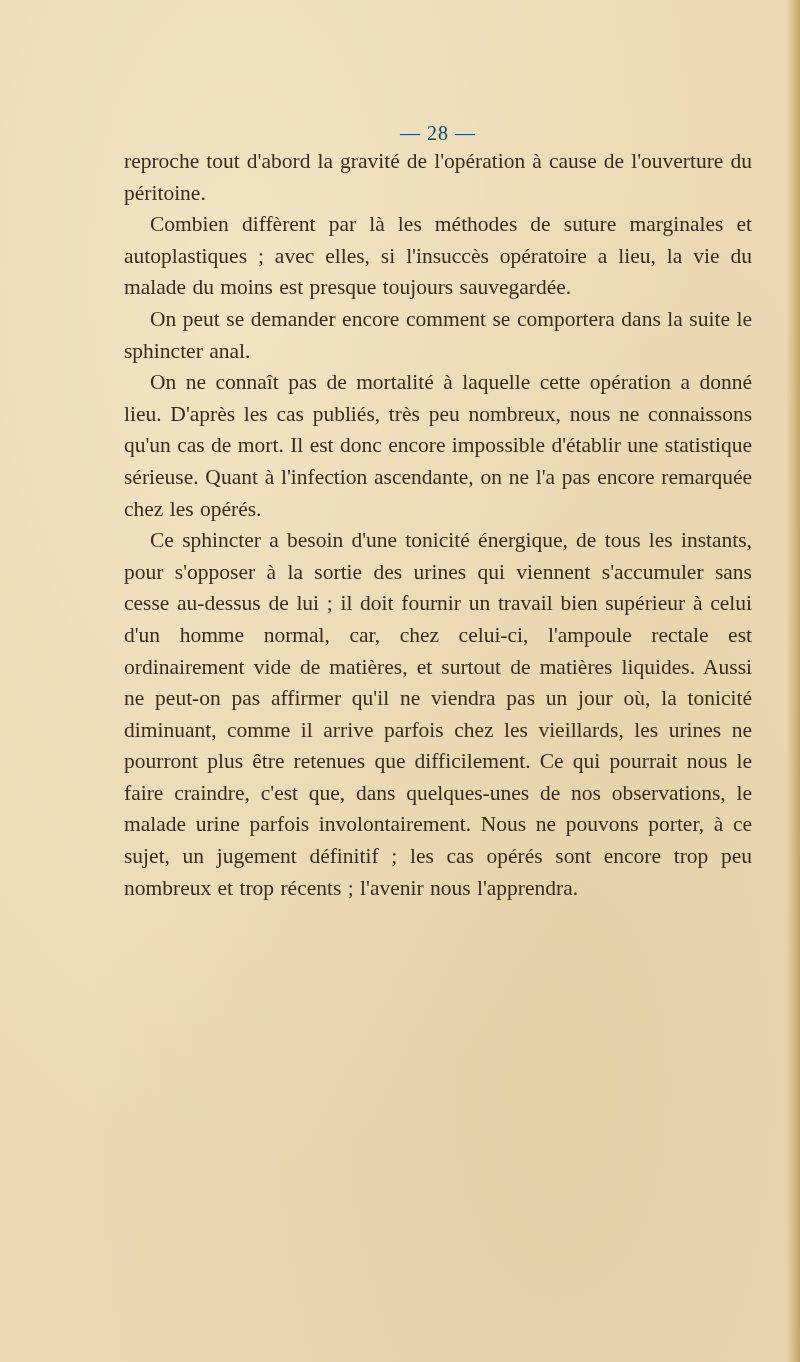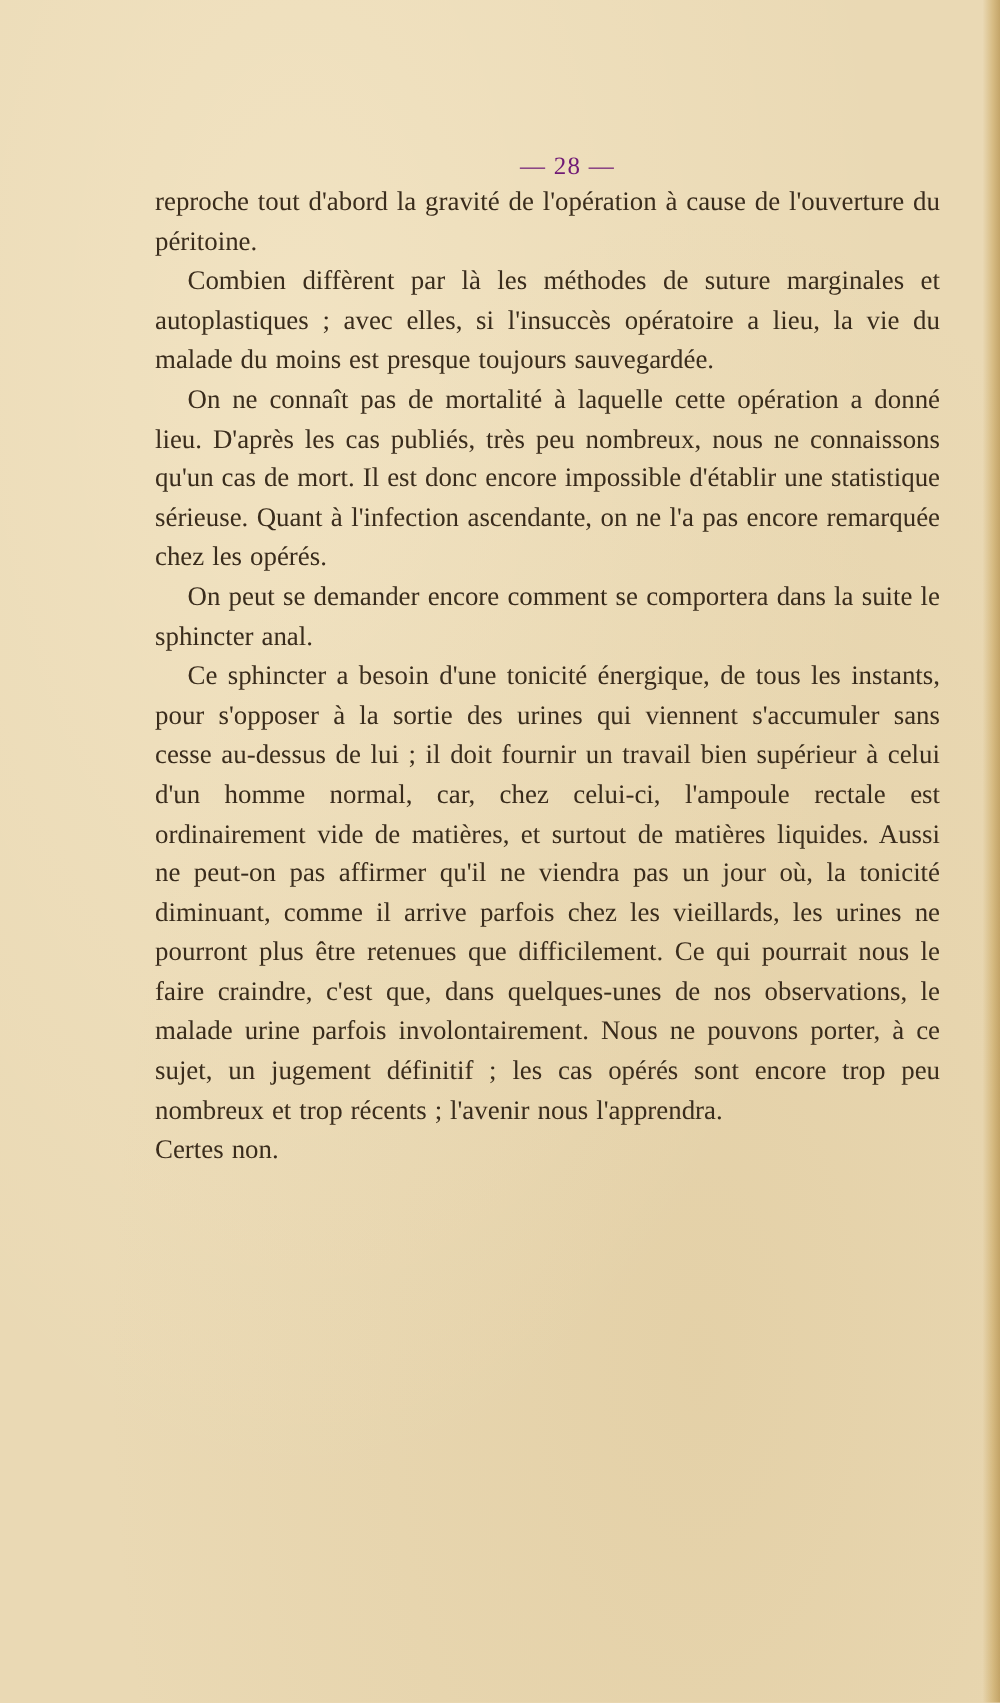--- a/index.html
+++ b/index.html
@@ -28,26 +28,26 @@
     }
     .page {
       position: absolute;
       left: 124px;
       top: 0;
       width: 628px;
     }
     .page-number {
       position: absolute;
       top: 122px;
-      left: 16px;
+      left: 0;
       width: 628px;
       text-align: center;
       font-size: 20px;
       letter-spacing: 1px;
-      color: #701a75;
+      color: #0c4a6e;
     }
     .text-block {
       position: absolute;
       top: 146px;
       left: 0;
       width: 628px;
       font-size: 21.5px;
       line-height: 31.6px;
       text-align: justify;
       word-spacing: 1px;
@@ -67,18 +67,17 @@
 <body>
 
 <div class="page-edge"></div>
 
 <div class="page">
   <div class="page-number">— 28 —</div>
 
   <div class="text-block">
     <p class="para continuation">reproche tout d'abord la gravité de l'opération à cause de l'ouverture du péritoine.</p>
     <p class="para indent">Combien diffèrent par là les méthodes de suture marginales et autoplastiques ; avec elles, si l'insuccès opératoire a lieu, la vie du malade du moins est presque toujours sauvegardée.</p>
+    <p class="para indent">On peut se demander encore comment se comportera dans la suite le sphincter anal.</p>
     <p class="para indent">On ne connaît pas de mortalité à laquelle cette opération a donné lieu. D'après les cas publiés, très peu nombreux, nous ne connaissons qu'un cas de mort. Il est donc encore impossible d'établir une statistique sérieuse. Quant à l'infection ascendante, on ne l'a pas encore remarquée chez les opérés.</p>
-    <p class="para indent">On peut se demander encore comment se comportera dans la suite le sphincter anal.</p>
     <p class="para indent">Ce sphincter a besoin d'une tonicité énergique, de tous les instants, pour s'opposer à la sortie des urines qui viennent s'accumuler sans cesse au-dessus de lui ; il doit fournir un travail bien supérieur à celui d'un homme normal, car, chez celui-ci, l'ampoule rectale est ordinairement vide de matières, et surtout de matières liquides. Aussi ne peut-on pas affirmer qu'il ne viendra pas un jour où, la tonicité diminuant, comme il arrive parfois chez les vieillards, les urines ne pourront plus être retenues que difficilement. Ce qui pourrait nous le faire craindre, c'est que, dans quelques-unes de nos observations, le malade urine parfois involontairement. Nous ne pouvons porter, à ce sujet, un jugement définitif ; les cas opérés sont encore trop peu nombreux et trop récents ; l'avenir nous l'apprendra.</p>
-    <p class="para continuation">Certes non.</p>
   </div>
 </div>
 
 </body></html>

